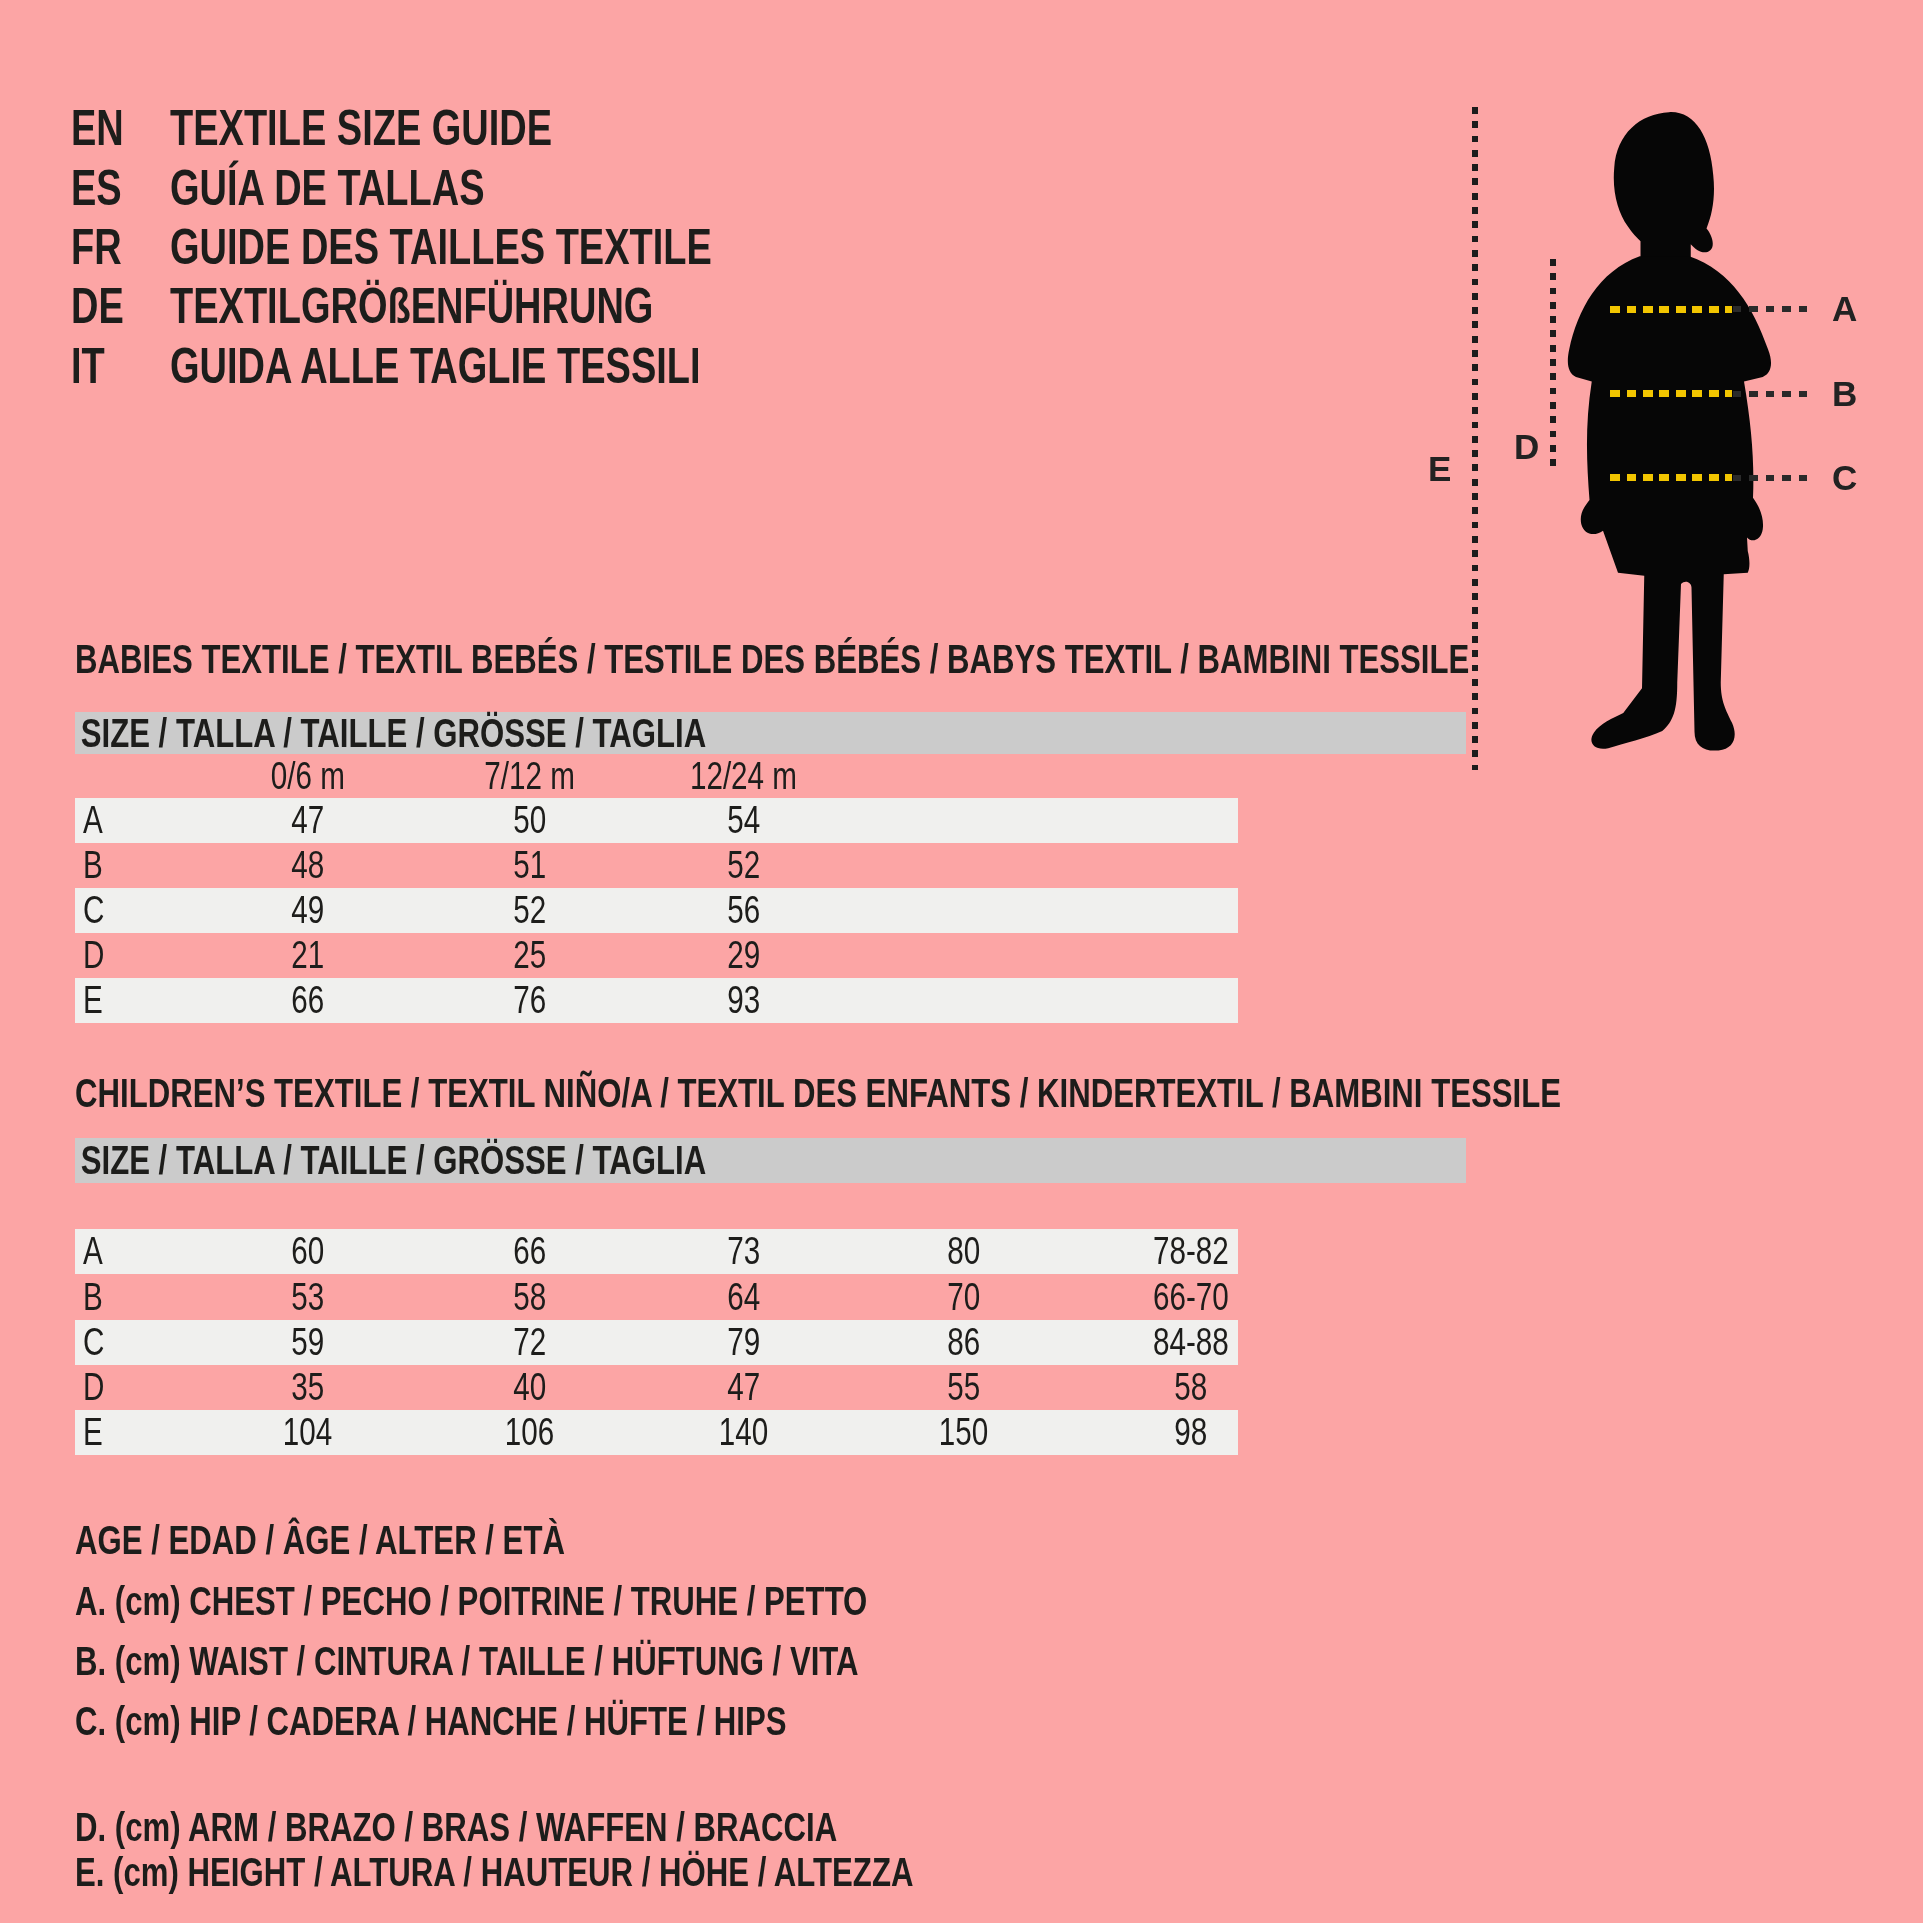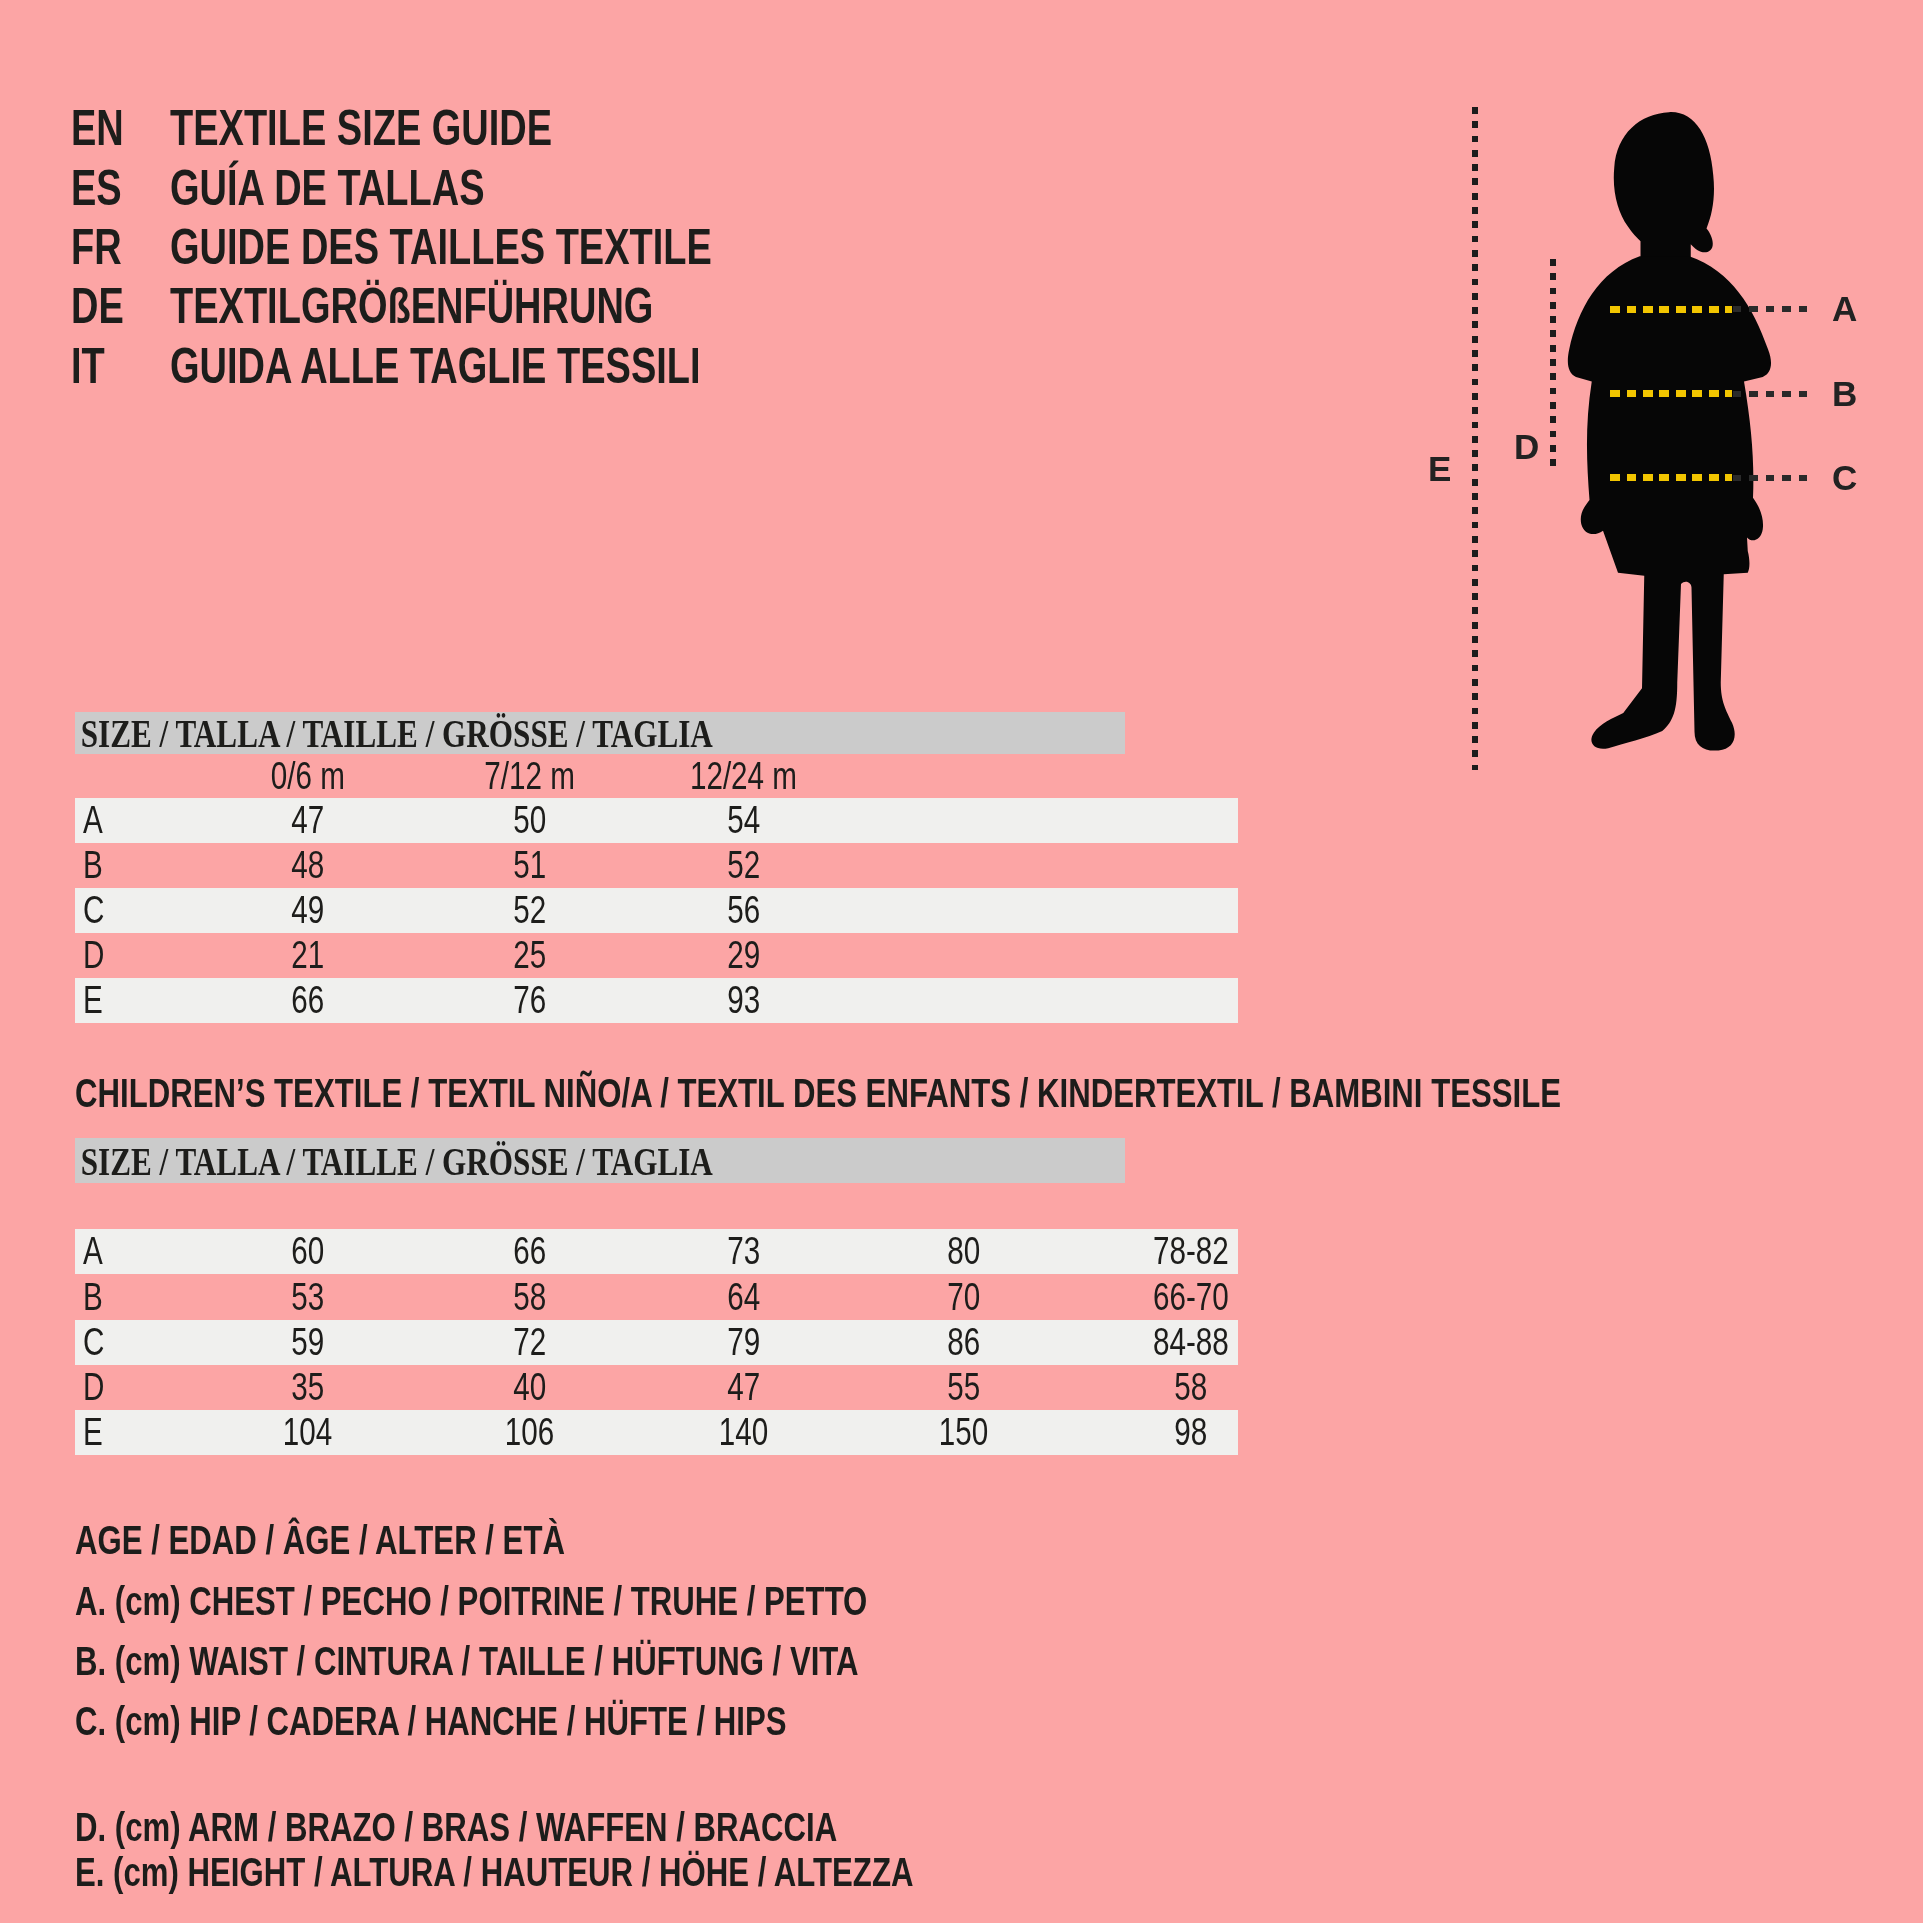--- a/index.html
+++ b/index.html
@@ -13,21 +13,21 @@
 
   
   .lang-row { position:absolute; left:71px; height:53px; line-height:53px; font-size:50px; font-weight:700; }
   .lang-row .code  { position:absolute; left:0; top:0; }
   .lang-row .title { position:absolute; left:99px; top:0; }
 
   
   .sec-title { position:absolute; left:75px; height:48px; line-height:48px; font-size:41px; font-weight:700; }
 
   
-  .size-bar { position:absolute; left:75px; width:1050px; background:#cbcbcb; display:flex; align-items:center; font-size:41px; font-weight:700;font-family:Liberation Serif, serif; }
+  .size-bar { position:absolute; left:75px; width:1391px; background:#cbcbcb; display:flex; align-items:center; font-size:41px; font-weight:700; }
   .size-bar .t { padding-left:7.5px; }
   .trow { position:absolute; left:75px; width:1163px; height:45px; }
   .trow.stripe { background:#f0f0ee; }
   .cell { position:absolute; top:0; height:100%; width:165px; display:flex; align-items:flex-start; justify-content:center; font-size:39px; font-weight:400; }
   .cell.letter { left:0; width:128px; justify-content:flex-start; padding-left:7.5px; }
   .c0 { left:150px; } .c1 { left:372px; } .c2 { left:586px; } .c3 { left:806px; } .c4 { left:1033px; }
 
   
   .legend-row { position:absolute; left:75px; height:48px; line-height:48px; font-size:41px; font-weight:700; }
 
@@ -95,20 +95,23 @@
 
     <div class="dash-yellow yb"></div>
     <div class="dash-dark db"></div>
     <div class="fig-label lab-b">B</div>
 
     <div class="dash-yellow yc"></div>
     <div class="dash-dark dc"></div>
     <div class="fig-label lab-c">C</div>
   </div>
 
+  <div class="sec-title" style="top:635px">
+    <span class="cond">BABIES TEXTILE / TEXTIL BEBÉS / TESTILE DES BÉBÉS / BABYS TEXTIL / BAMBINI TESSILE</span>
+  </div>
 
   <div class="size-bar" style="top:712px;height:42px">
     <span class="t cond">SIZE / TALLA / TAILLE / GRÖSSE / TAGLIA</span>
   </div>
 
   <div class="trow" style="top:754px;height:44px">
     <div class="cell c0">
         <span class="condc">0/6 m</span>
       </div>
     <div class="cell c1">

